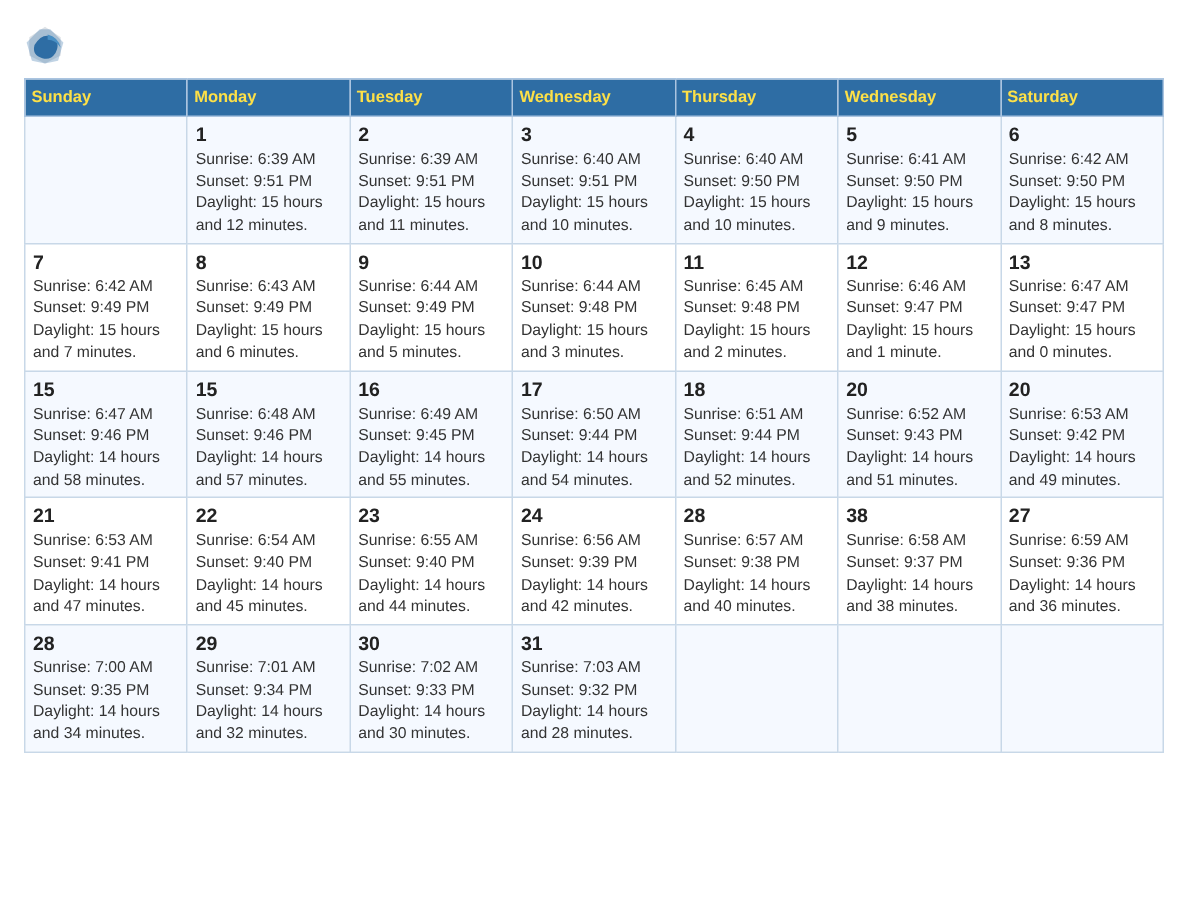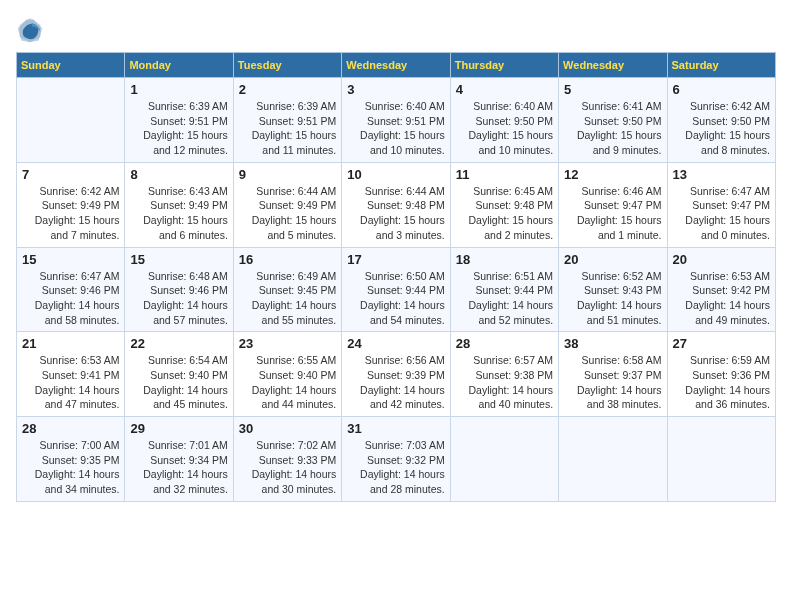--- a/index.html
+++ b/index.html
@@ -76,21 +76,20 @@
     }
     .day-num {
       font-weight: bold;
       font-size: 13px;
       margin-bottom: 2px;
     }
     .cell-content {
       font-size: 10.5px;
       line-height: 1.4;
       color: #333;
-      text-align: right;
     }
   </style>
 </head>
 <body>
 
 <div class="header">
   <div class="logo">
     <svg class="logo-icon" viewBox="0 0 32 32" xmlns="http://www.w3.org/2000/svg">
       <rect x="0" y="0" width="32" height="32" fill="none"></rect>
       <polygon points="16,2 28,10 28,24 16,30 4,24 4,10" fill="#1a3a5c" opacity="0.15"></polygon>

